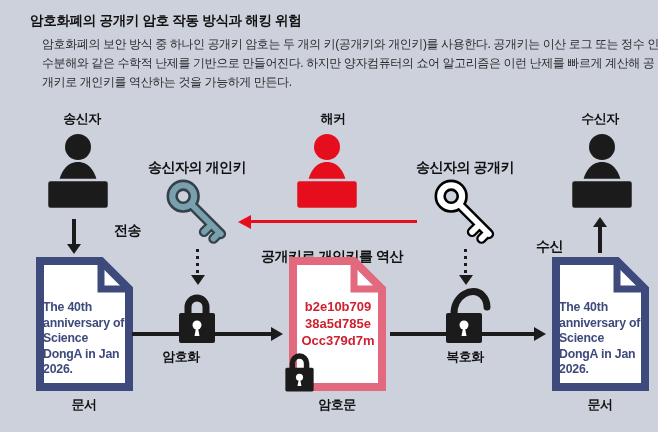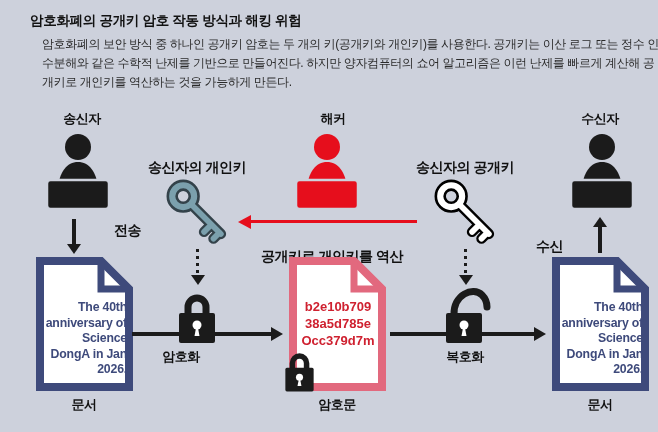--- a/index.html
+++ b/index.html
@@ -24,21 +24,21 @@
   .tri-down{border-left:7px solid transparent;border-right:7px solid transparent;border-top:10px solid var(--ink);}
   .tri-up{border-left:7px solid transparent;border-right:7px solid transparent;border-bottom:10px solid var(--ink);}
   .tri-right{border-top:7px solid transparent;border-bottom:7px solid transparent;border-left:12px solid var(--ink);}
   .tri-left-red{border-top:7px solid transparent;border-bottom:7px solid transparent;border-right:13px solid var(--red);}
   .redline{position:absolute;height:3px;background:var(--red);}
   .dots{position:absolute;width:3px;background:repeating-linear-gradient(to bottom,var(--ink) 0 3px,transparent 3px 7px);}
   
   .icn{position:absolute;}
   .rot45{transform:rotate(-45deg);}
   
-  .doc-text{position:absolute;width:84px;text-align:right;font-weight:700;font-size:12.3px;line-height:15.5px;color:var(--navy);letter-spacing:-0.2px;}
+  .doc-text{position:absolute;width:84px;text-align:left;font-weight:700;font-size:12.3px;line-height:15.5px;color:var(--navy);letter-spacing:-0.2px;}
   .hash-text{position:absolute;width:84px;text-align:center;font-weight:700;font-size:13px;line-height:17px;color:var(--hashred);}
   .hash-text span{display:block;}
 </style>
 </head>
 <body>
 
 <svg width="0" height="0" style="position:absolute" aria-hidden="true">
   <defs>
 
     <symbol id="sym-person" viewBox="0 0 80 82">

